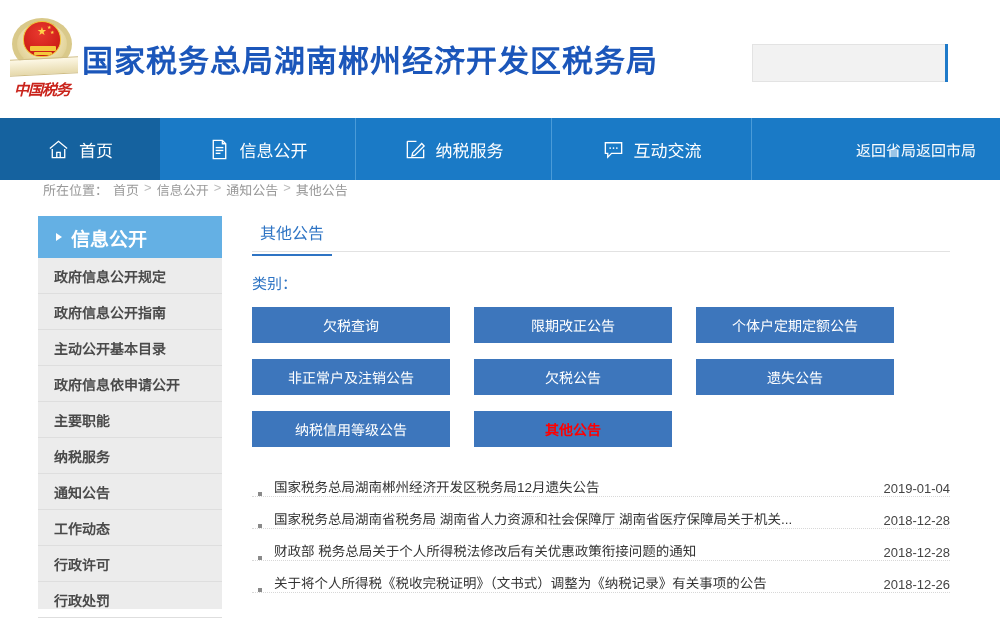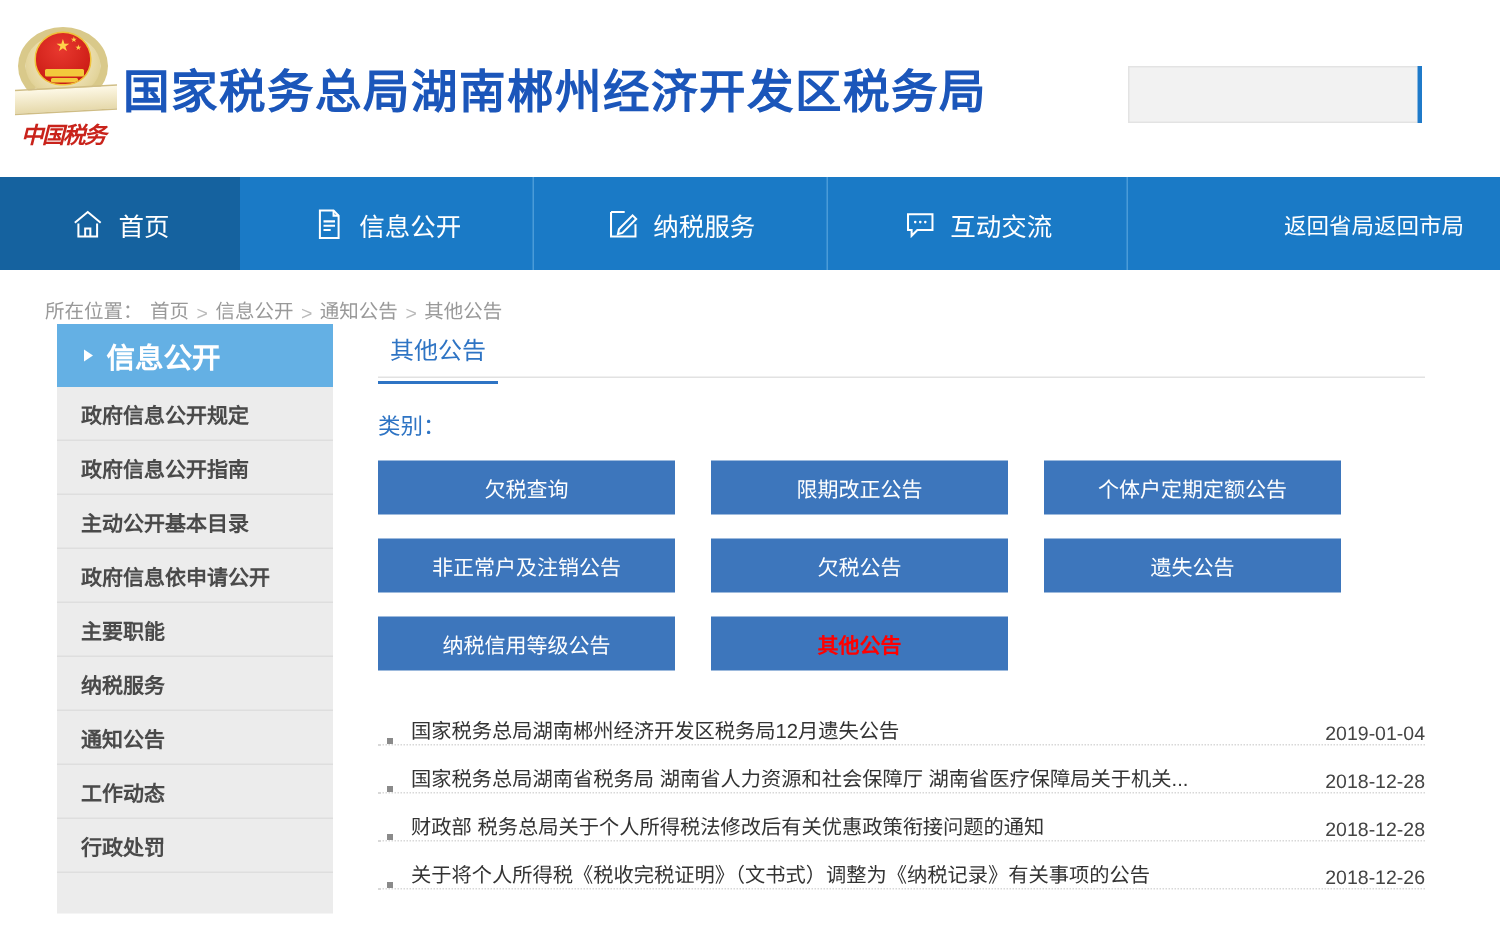--- a/index.html
+++ b/index.html
@@ -174,22 +174,22 @@
     cursor: pointer;
     white-space: nowrap;
   }
 
   
   .breadcrumb {
     position: relative;
     width: 1000px;
     height: 36px;
     display: flex;
-    align-items: flex-end;
-    padding-left: 30px;
+    align-items: flex-start;
+    padding-left: 43px;
     font-size: 13px;
     color: #999999;
     gap: 5px;
   }
   .breadcrumb .crumb { color: #999999; cursor: pointer; }
   .breadcrumb .sep { color: #bbbbbb; }
   .breadcrumb .label { color: #999999; }
 
   
   .main {
@@ -424,20 +424,23 @@
       <span>主要职能</span>
     </div>
     <div class="sidebar-item">
       <span>纳税服务</span>
     </div>
     <div class="sidebar-item">
       <span>通知公告</span>
     </div>
     <div class="sidebar-item">
       <span>工作动态</span>
+    </div>
+    <div class="sidebar-item">
+      <span>行政许可</span>
     </div>
     <div class="sidebar-item">
       <span>行政处罚</span>
     </div>
   </div>
 
   <div class="content">
     <div class="tabbar">
       <div class="tab">其他公告</div>
     </div>

